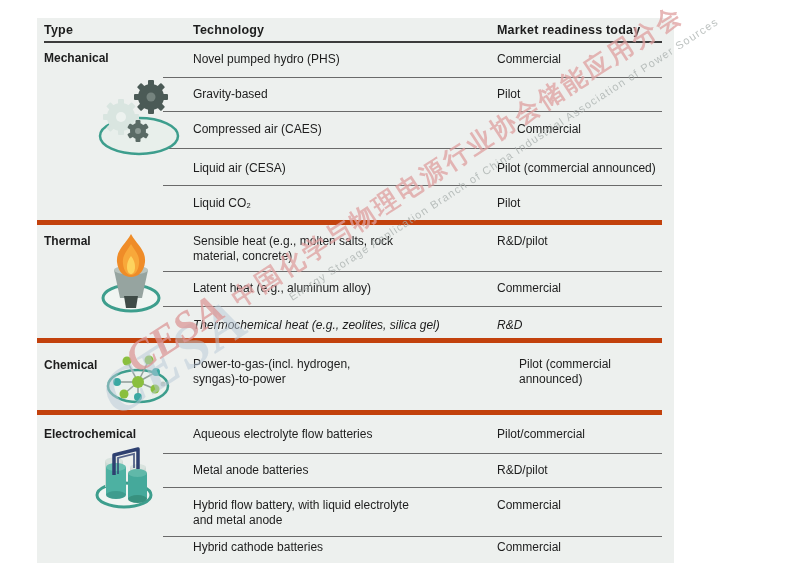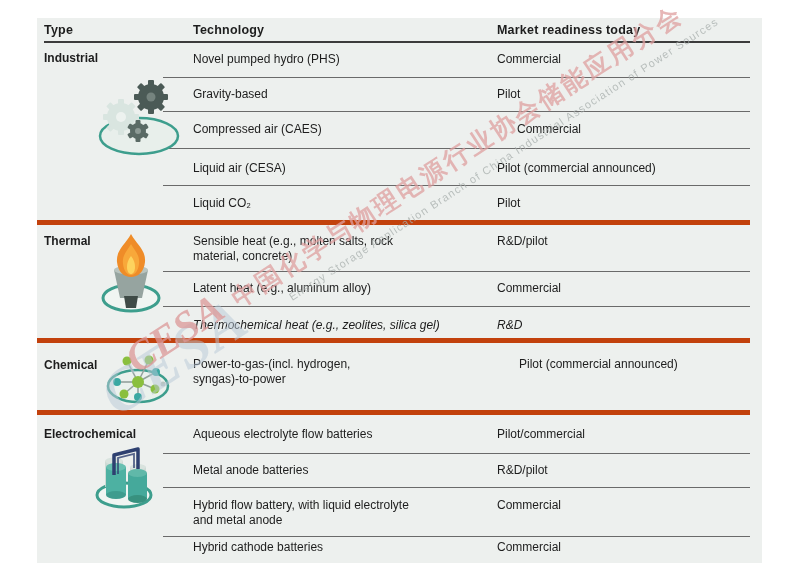--- a/index.html
+++ b/index.html
@@ -2,21 +2,21 @@
 <html><head>
 <meta charset="utf-8">
 <style>
   html,body{margin:0;padding:0;}
   body{
     width:800px;height:575px;position:relative;overflow:hidden;
     background:#ffffff;
     font-family:"Liberation Sans", sans-serif;
   }
   .table-card{
-    position:absolute;left:37px;top:18px;width:725px;height:545px;
+    position:absolute;left:37px;top:18px;width:637px;height:545px;
     background:#edf0ee;color:#1d1d1d;
   }
   
   .header-row{
     display:flex;height:25px;margin:0 12px 0 7px;box-sizing:border-box;
     border-bottom:2px solid #3c3c3c;font-weight:bold;font-size:12.5px;padding-top:5px;
     letter-spacing:.2px;
   }
   .h-type{width:119px;}
   .h-tech{width:334px;padding-left:30px;box-sizing:border-box;}
@@ -61,21 +61,21 @@
 <div class="table-card">
 
   <div class="header-row">
     <div class="h-type">Type</div>
     <div class="h-tech">Technology</div>
     <div class="h-read">Market readiness today</div>
   </div>
 
   <div class="section">
     <div class="type-cell">
-      <span>Industrial</span>
+      <span>Mechanical</span>
       <svg class="type-icon" style="left:56px;top:32px;" width="92" height="82" viewBox="0 0 92 82">
         <ellipse cx="46" cy="61" rx="39" ry="18" fill="#e8efeb" stroke="#3d9e8d" stroke-width="2.5"></ellipse>
         <g fill="#d9e5e0">
           <rect x="25" y="24" width="6" height="8" rx="1"></rect>
           <rect x="25" y="24" width="6" height="8" rx="1" transform="rotate(45 28 42)"></rect>
           <rect x="25" y="24" width="6" height="8" rx="1" transform="rotate(90 28 42)"></rect>
           <rect x="25" y="24" width="6" height="8" rx="1" transform="rotate(135 28 42)"></rect>
           <rect x="25" y="24" width="6" height="8" rx="1" transform="rotate(180 28 42)"></rect>
           <rect x="25" y="24" width="6" height="8" rx="1" transform="rotate(225 28 42)"></rect>
           <rect x="25" y="24" width="6" height="8" rx="1" transform="rotate(270 28 42)"></rect>

